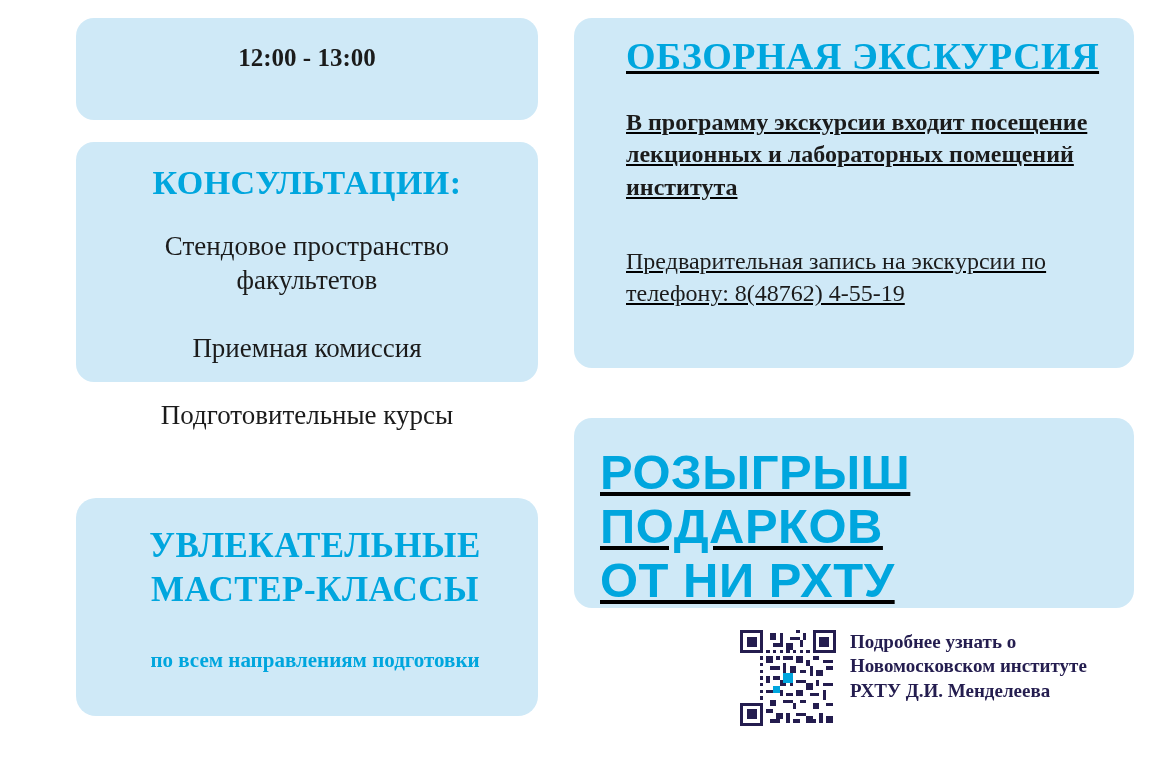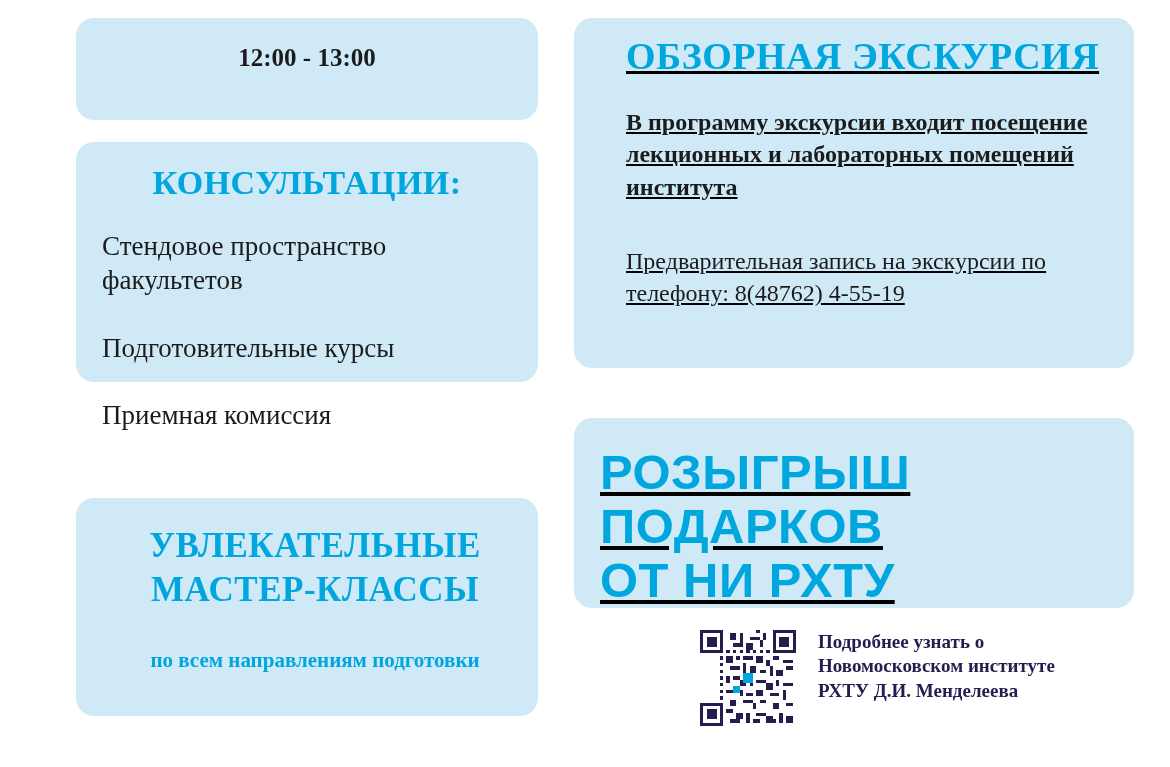--- a/index.html
+++ b/index.html
@@ -54,35 +54,37 @@
   }
   #card-consult .consult-title {
     text-align: center;
     color: #00a6de;
     font-weight: bold;
     font-size: 34px;
     letter-spacing: 0.5px;
   }
   #card-consult .consult-list {
     margin-top: 28px;
+    text-align: center;
   }
   #card-consult .consult-item {
     color: #1b1b1b;
     font-size: 27px;
     line-height: 1.25;
     margin-bottom: 34px;
   }
 
   #card-master {
     left: 76px;
     top: 498px;
     width: 462px;
     height: 218px;
     padding: 26px 4px 0 20px;
     text-align: center;
+    border-radius: 20px;
   }
   #card-master .master-title {
     color: #00a6de;
     font-weight: bold;
     font-size: 35px;
     line-height: 1.25;
     letter-spacing: 0.5px;
   }
   #card-master .master-sub {
     margin-top: 36px;
@@ -136,27 +138,27 @@
     line-height: 1.12;
     letter-spacing: 0.5px;
     font-family: "Liberation Sans", sans-serif;
     transform: scaleX(1.02);
     transform-origin: left center;
   }
 
   
   #qr-block {
     position: absolute;
-    left: 700px;
+    left: 740px;
     top: 630px;
     width: 400px;
     height: 110px;
     display: flex;
     align-items: flex-start;
-    gap: 22px;
+    gap: 14px;
   }
   #qr-code {
     width: 96px;
     height: 96px;
     flex: 0 0 96px;
     position: relative;
     background: #ffffff;
   }
   #qr-code svg { display: block; }
   #qr-caption {
@@ -171,22 +173,22 @@
 <body>
 
 <div class="card" id="card-hall">
   <div class="hall-time">12:00 - 13:00</div>
 </div>
 
 <div class="card" id="card-consult">
   <div class="consult-title">КОНСУЛЬТАЦИИ:</div>
   <div class="consult-list">
     <div class="consult-item">Стендовое пространство факультетов</div>
+    <div class="consult-item">Приемная комиссия</div>
     <div class="consult-item">Подготовительные курсы</div>
-    <div class="consult-item">Приемная комиссия</div>
   </div>
 </div>
 
 <div class="card" id="card-master">
   <div class="master-title">УВЛЕКАТЕЛЬНЫЕ МАСТЕР-КЛАССЫ</div>
   <div class="master-sub">по всем направлениям подготовки</div>
 </div>
 
 <div class="card" id="card-excursion">
   <div class="exc-title">ОБЗОРНАЯ ЭКСКУРСИЯ</div>

